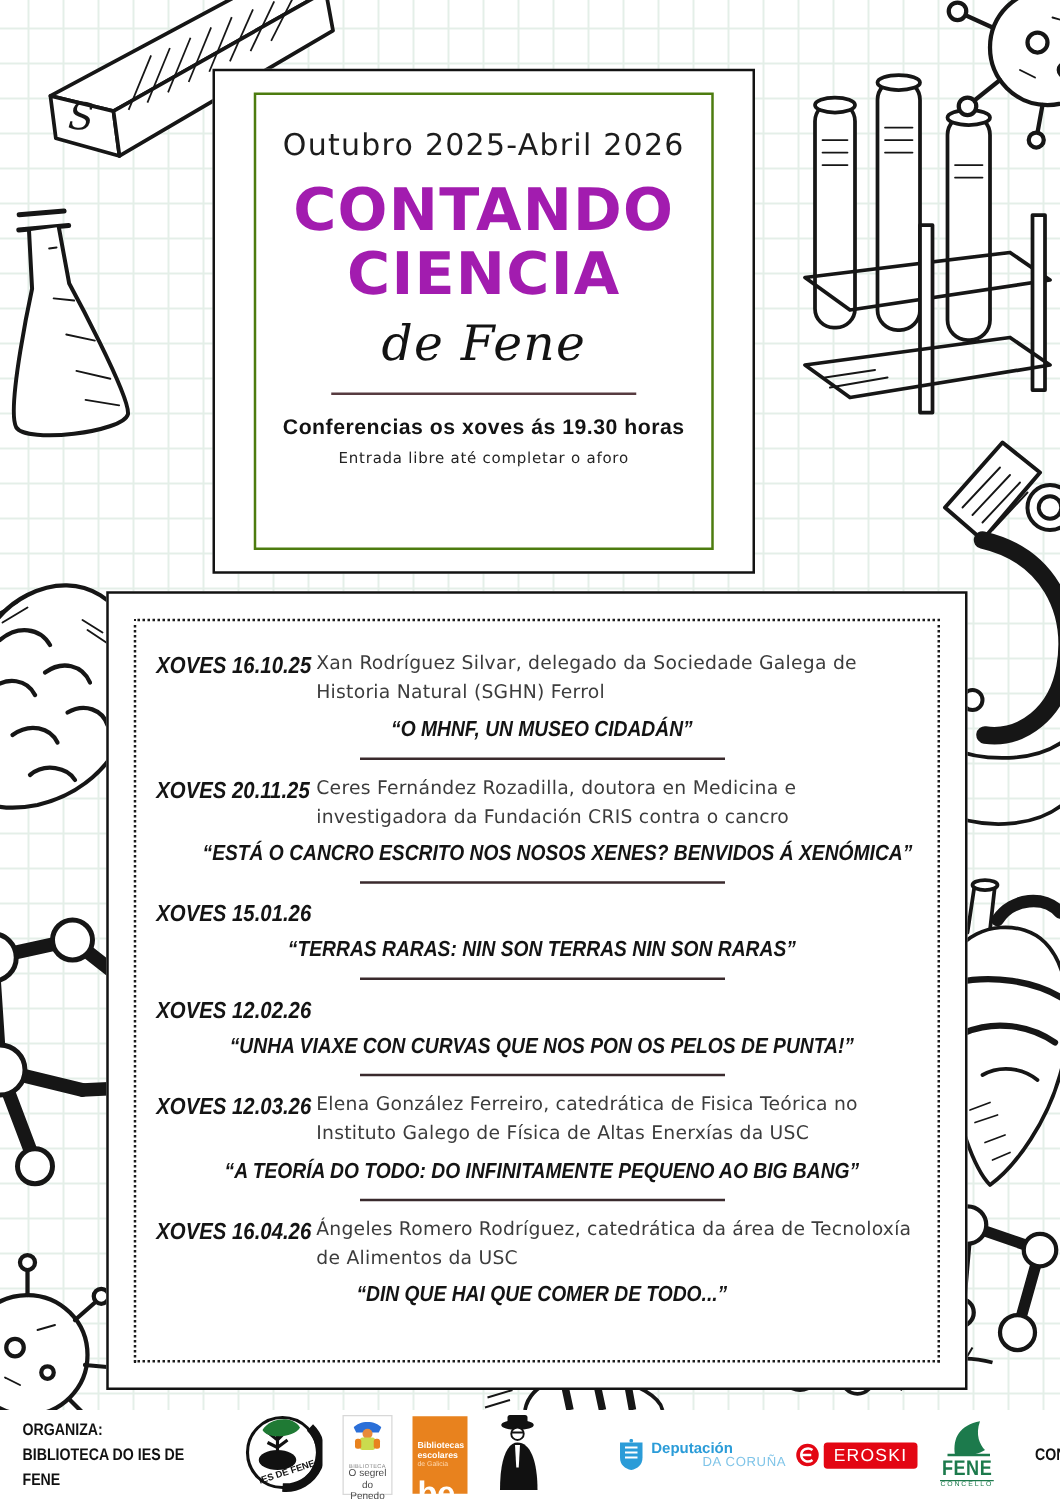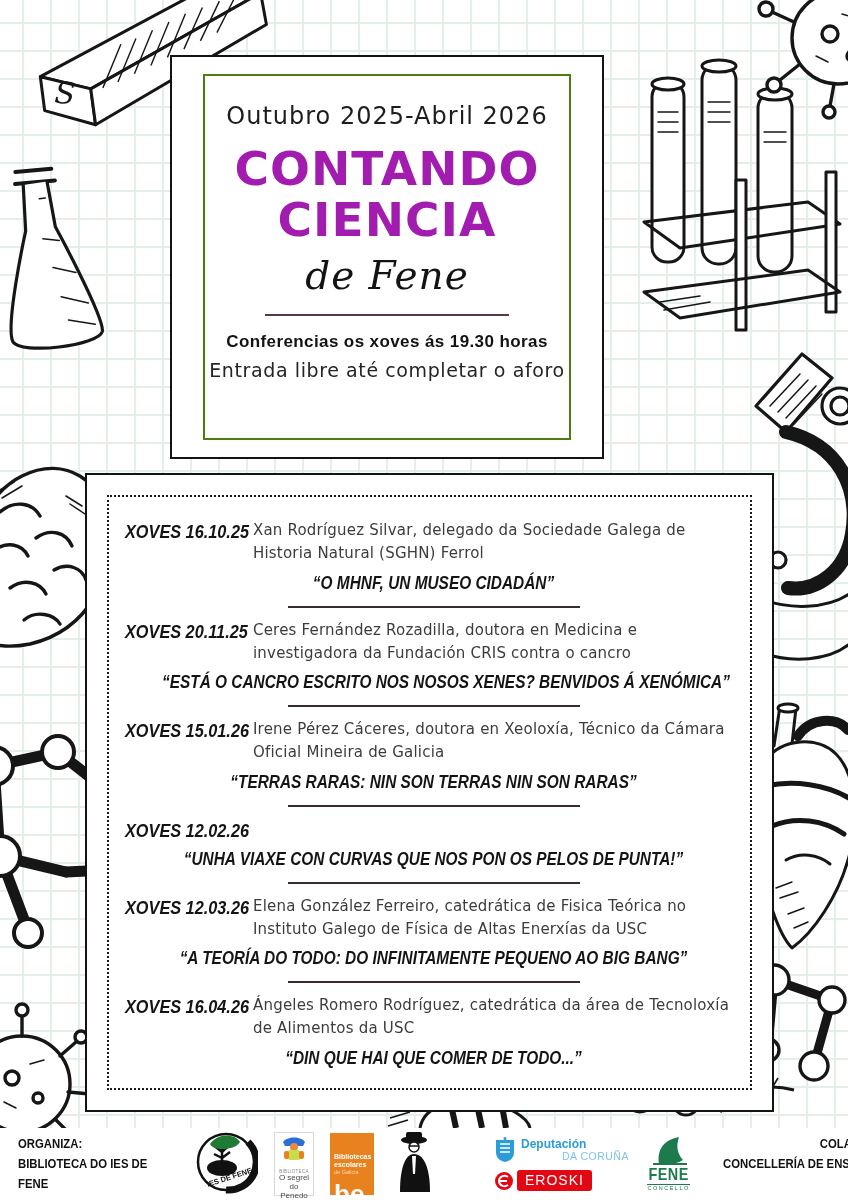--- a/index.html
+++ b/index.html
@@ -16,21 +16,21 @@
   .header-inner{position:absolute;left:31px;right:31px;top:17px;bottom:17px;border:2px solid #4d7c0f;
     display:flex;flex-direction:column;align-items:center;text-align:center;}
   .period{margin-top:26px;font-family:"DejaVu Sans",sans-serif;font-size:24px;letter-spacing:1px;color:#1d1d1d;}
   .main-title{margin-top:14px;font-family:"DejaVu Sans",sans-serif;font-weight:800;font-size:47px;
     line-height:1.08;letter-spacing:1px;color:#a21caf;}
   .venue{margin-top:8px;font-family:"DejaVu Serif",serif;font-style:italic;font-size:39px;line-height:1.15;
     color:#131313;letter-spacing:1px;}
   .hdr-divider{width:244px;height:2px;background:#573b40;margin-top:16px;}
   .time-note{margin-top:16px;font-family:"Liberation Sans",sans-serif;font-weight:700;font-size:17px;
     letter-spacing:.4px;color:#131313;}
-  .entry-note{margin-top:7px;font-family:"DejaVu Sans",sans-serif;font-size:19px;letter-spacing:.6px;color:#242424;}
+  .entry-note{margin-top:7px;font-family:"DejaVu Sans",sans-serif;font-size:12px;letter-spacing:.6px;color:#242424;}
 
   
   .schedule-box{position:absolute;left:85px;top:473px;width:685px;height:635px;background:#fff;
     border:2px solid #131313;z-index:2;}
   .schedule-inner{position:absolute;inset:20px;border:2px dotted #1b1b1b;
     padding:22px 8px 6px 16px;display:flex;flex-direction:column;}
   .entry{}
   .entry-row{display:flex;gap:10px;}
   .entry-date{width:118px;flex:none;font-family:"Liberation Sans",sans-serif;font-style:italic;font-weight:700;
     font-size:18.5px;color:#141414;transform:scaleX(.88);transform-origin:left top;padding-top:2px;white-space:nowrap;}
@@ -52,21 +52,21 @@
   .be-box{width:44px;height:62px;background:#e8821e;color:#fff;font-family:"Liberation Sans",sans-serif;
     padding:20px 0 0 4px;box-sizing:border-box;}
   .be-box .l1{font-size:7px;font-weight:700;line-height:1.15;}
   .be-box .l3{font-size:5.5px;color:#ffd9b0;line-height:1.4;}
   .be-box .mark{font-size:26px;font-weight:700;line-height:1.0;margin-top:4px;}
   .be-box .mark small{font-size:8px;font-weight:400;}
   .segrel{width:40px;height:64px;background:#fff;border:1px solid #d8d8d8;text-align:center;
     font-family:"Liberation Sans",sans-serif;color:#555;box-sizing:border-box;padding-top:1px;}
   .segrel .cap{font-size:4.5px;letter-spacing:.3px;color:#8a8a8a;margin-top:1px;}
   .segrel .nm{font-size:8px;color:#4a4a4a;line-height:1.1;}
-  .dep-col{display:flex;flex-direction:column;gap:7px;justify-content:center;}
+  .dep-col{display:flex;flex-direction:row;gap:7px;justify-content:center;}
   .dep-row{display:flex;align-items:center;gap:5px;}
   .dep-text .a{font-family:"Liberation Sans",sans-serif;font-weight:700;font-size:12px;color:#2b9cd8;line-height:1.05;}
   .dep-text .b{font-family:"Liberation Sans",sans-serif;font-size:10.5px;color:#7fc4e8;letter-spacing:.5px;padding-left:41px;}
   .eroski-row{display:flex;align-items:center;gap:3px;}
   .eroski-tag{background:#e30613;color:#fff;font-family:"Liberation Sans",sans-serif;font-weight:400;
     font-size:14px;letter-spacing:1px;padding:2px 8px 3px;border-radius:3px;}
   .fene-logo{display:flex;flex-direction:column;align-items:center;line-height:1;}
   .fene-logo .nm{font-family:"Liberation Sans",sans-serif;font-weight:700;font-size:17px;color:#1c7a4c;
     letter-spacing:.5px;transform:scaleX(.85);}
   .fene-logo .sub{font-family:"Liberation Sans",sans-serif;font-size:5.5px;color:#1c7a4c;letter-spacing:1.5px;
@@ -338,21 +338,20 @@
           <div class="entry-date">XOVES 20.11.25</div>
           <div class="entry-speaker">Ceres Fernández Rozadilla, doutora en Medicina e investigadora da Fundación CRIS contra o cancro</div>
         </div>
         <div class="talk-title">“ESTÁ O CANCRO ESCRITO NOS NOSOS XENES?  BENVIDOS Á XENÓMICA”</div>
         <div class="separator"></div>
       </div>
 
       <div class="entry">
         <div class="entry-row">
           <div class="entry-date">XOVES 15.01.26</div>
-          <div class="entry-speaker">Irene Pérez Cáceres, doutora en Xeoloxía, Técnico da Cámara Oficial Mineira de Galicia</div>
         </div>
         <div class="talk-title">“TERRAS RARAS: NIN SON TERRAS NIN SON RARAS”</div>
         <div class="separator"></div>
       </div>
 
       <div class="entry">
         <div class="entry-row">
           <div class="entry-date">XOVES 12.02.26</div>
         </div>
         <div class="talk-title">“UNHA VIAXE CON CURVAS  QUE NOS PON OS PELOS DE PUNTA!”</div>

